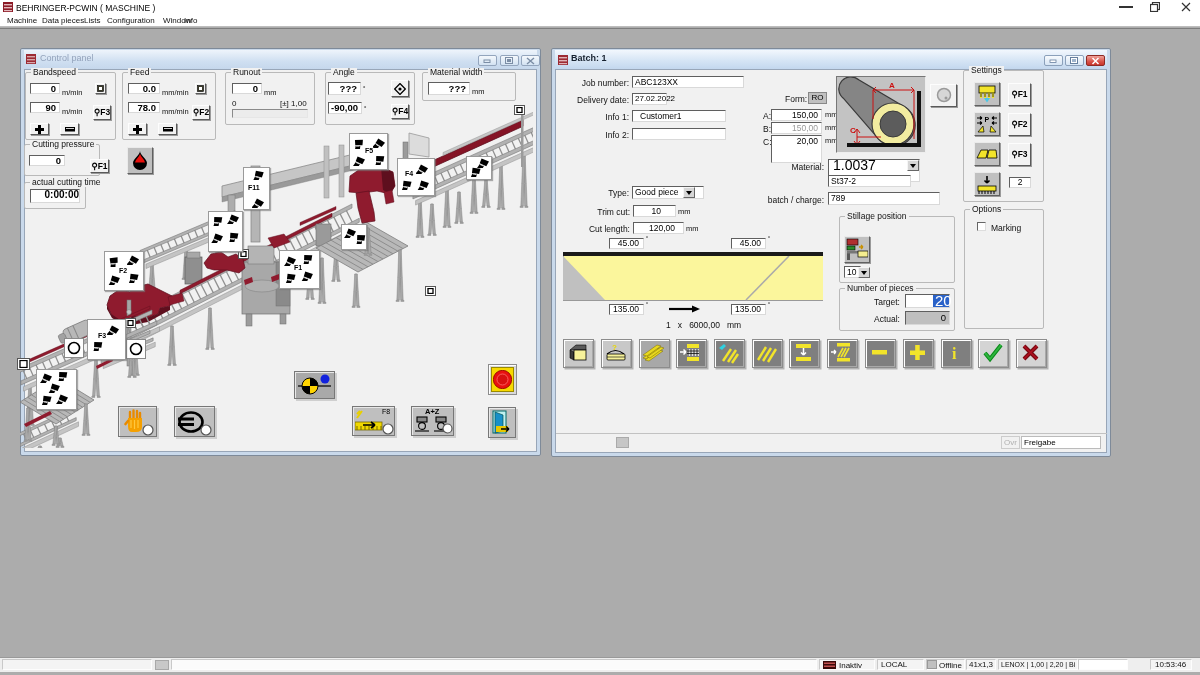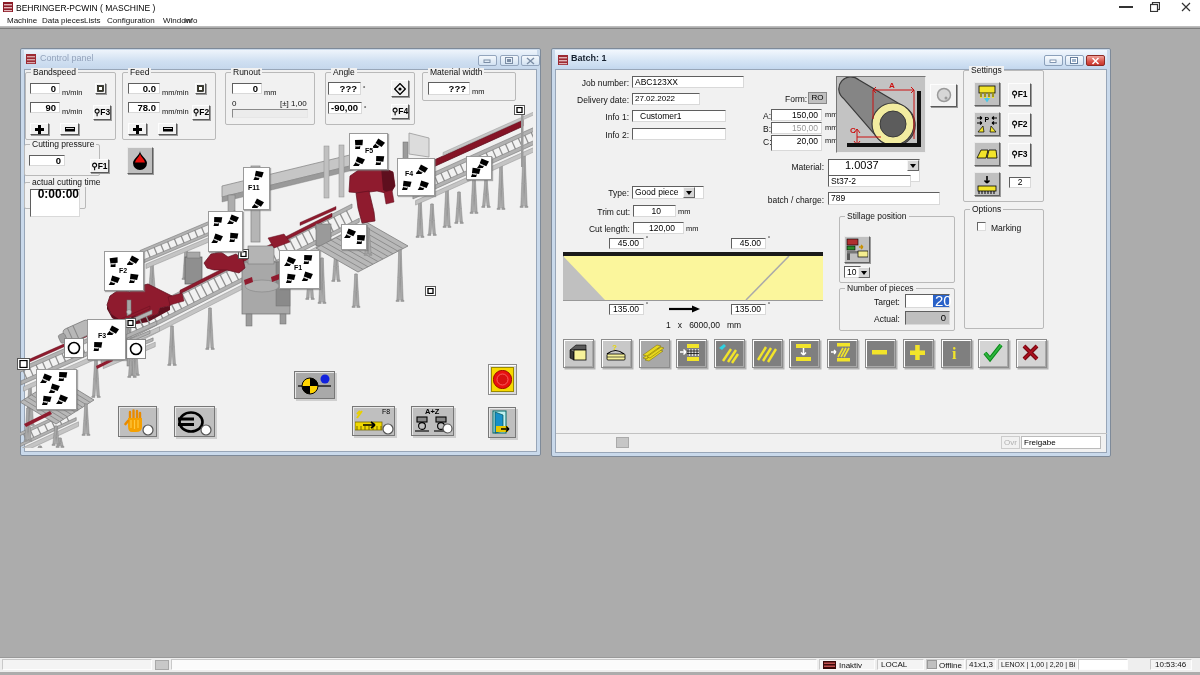--- a/index.html
+++ b/index.html
@@ -153,21 +153,21 @@
 <div class="btn" style="left:391px;top:104px;width:18px;height:15px;line-height:13px;font-weight:700">⚲F4</div>
 <div class="fldv" style="left:428px;top:82px;width:42px;height:13px;font-size:9.5px;line-height:11px;padding-right:3px">???</div>
 <div class="lbl" style="left:472px;top:87px;font-size:7.5px">mm</div>
 <div class="fldv" style="left:29px;top:155px;width:36px;height:11px;font-size:9.5px;line-height:9px;padding-right:3px">0</div>
 <div class="btn" style="left:90px;top:159px;width:19px;height:14px;line-height:12px;font-weight:700">⚲F1</div>
 <div class="ibtn" style="left:127px;top:147px;width:26px;height:27px;background:#bfbfbf"></div>
 <svg class="abs" style="left:131px;top:150px" width="18" height="20">
     <path d="M9 1 C9 5 2 9 2 13 a7 7 0 0 0 14 0 C16 9 9 5 9 1 Z" fill="#000"></path>
     <path d="M9 4 C8 7 4.5 9.5 4 12.5 L14 12.5 C13.5 9.5 10 7 9 4 Z" fill="#e8100c"></path>
   </svg>
-<div class="fldv" style="left:30px;top:189px;width:50px;height:28px;font-size:12px;line-height:9px;padding-right:0">0:00:00</div>
+<div class="fldv" style="left:30px;top:189px;width:50px;height:14px;font-size:10px;line-height:9px;padding-right:0">0:00:00</div>
 <svg class="abs" style="left:20px;top:69px" width="513" height="379" pointer-events="none">
     <g transform="translate(-20,-69)">
       <polygon points="430.8,204 433.2,204 435.5,234 432.9,234" fill="#a8a8a8" stroke="#7a7a7a" stroke-width="0.4"></polygon>
       <polygon points="430.8,204 433.2,204 431.1,234 428.5,234" fill="#a8a8a8" stroke="#7a7a7a" stroke-width="0.4"></polygon>
       <line x1="429.5" y1="220.5" x2="434.5" y2="220.5" stroke="#a0a0a0" stroke-width="1"></line>
       <rect x="427.5" y="234" width="3.6" height="1.8" fill="#9a9a9a"></rect>
       <rect x="432.9" y="234" width="3.6" height="1.8" fill="#9a9a9a"></rect>
       <polygon points="457.8,192 460.2,192 462.5,222 459.9,222" fill="#a8a8a8" stroke="#7a7a7a" stroke-width="0.4"></polygon>
       <polygon points="457.8,192 460.2,192 458.1,222 455.5,222" fill="#a8a8a8" stroke="#7a7a7a" stroke-width="0.4"></polygon>
       <line x1="456.5" y1="208.5" x2="461.5" y2="208.5" stroke="#a0a0a0" stroke-width="1"></line>
@@ -850,35 +850,35 @@
       <rect x="2" y="2" width="4" height="3" fill="#9fb4cc"></rect>
     </svg>
 <svg class="abs" style="left:539px;top:8px" width="9" height="8">
       <path d="M1.5 1 L7.5 7 M7.5 1 L1.5 7" stroke="#fff" stroke-width="1.5"></path>
     </svg>
 <div class="wcontent" style="top:20px;"></div>
 </div>
 <div class="lblr" style="left:511px;top:78px;width:118px">Job number:</div>
 <div class="fld" style="left:632px;top:76px;width:112px;height:12px;font-size:8.5px;line-height:10px;padding-left:2px">ABC123XX</div>
 <div class="lblr" style="left:511px;top:95px;width:118px">Delivery date:</div>
-<div class="fld" style="left:632px;top:93px;width:68px;height:12px;font-size:8px;line-height:10px;padding-left:2px">27.02.2022</div>
+<div class="fld" style="left:632px;top:93px;width:35px;height:12px;font-size:8px;line-height:10px;padding-left:2px">27.02.2022</div>
 <div class="lblr" style="left:511px;top:112px;width:118px">Info 1:</div>
 <div class="fld" style="left:632px;top:110px;width:94px;height:12px;font-size:8.5px;line-height:10px;padding-left:7px">Customer1</div>
 <div class="lblr" style="left:511px;top:130px;width:118px">Info 2:</div>
 <div class="fld" style="left:632px;top:128px;width:94px;height:12px;font-size:8.5px;line-height:10px;padding-left:2px"></div>
 <div class="lbl" style="left:785px;top:94px">Form:</div>
 <div class="abs" style="left:808px;top:92px;width:19px;height:12px;background:#c0c0c0;border:1px solid #888;font-size:8px;text-align:center;line-height:10px;color:#000">RO</div>
 <div class="lbl" style="left:763px;top:111px">A:</div>
 <div class="fld" style="left:771px;top:109px;width:51px;height:12px;font-size:8.5px;line-height:10px;text-align:right;padding-right:3px;color:#000">150,00</div>
 <div class="lbl" style="left:825px;top:110px;font-size:7.5px">mm</div>
 <div class="lbl" style="left:763px;top:124px">B:</div>
 <div class="fld" style="left:771px;top:122px;width:51px;height:12px;font-size:8.5px;line-height:10px;text-align:right;padding-right:3px;color:#9a9a9a">150,00</div>
 <div class="lbl" style="left:825px;top:123px;font-size:7.5px">mm</div>
 <div class="lbl" style="left:763px;top:137px">C:</div>
-<div class="fld" style="left:771px;top:135px;width:51px;height:16px;font-size:8.5px;line-height:10px;text-align:right;padding-right:3px;color:#000">20,00</div>
+<div class="fld" style="left:771px;top:135px;width:51px;height:28px;font-size:8.5px;line-height:10px;text-align:right;padding-right:3px;color:#000">20,00</div>
 <div class="lbl" style="left:825px;top:136px;font-size:7.5px">mm</div>
 <div class="abs" style="left:836px;top:76px;width:90px;height:77px;background:#c3c3c3;border:1px solid;border-color:#777 #eee #eee #777"></div>
 <svg class="abs" style="left:837px;top:77px" width="88" height="75">
     <path d="M6.3,21.2 A12,12 0 1 1 21.7,2.8 L69.4,30.9 A21,21 0 1 1 42.6,63.1 Z" fill="#858585" stroke="#3a3a3a" stroke-width="1.2"></path>
     <circle cx="56" cy="47" r="21" fill="#f2eca0" stroke="#3a3a3a" stroke-width="1.2"></circle>
     <circle cx="56" cy="47" r="13" fill="#5c5c5c" stroke="#3a3a3a" stroke-width="1"></circle>
     <g stroke="#cc1111" stroke-width="1" fill="none">
       <line x1="36" y1="13" x2="77" y2="13"></line>
       <path d="M39,10 L36,13 L39,16 M74,10 L77,13 L74,16"></path>
       <line x1="36" y1="13" x2="36" y2="42"></line>
@@ -891,21 +891,21 @@
     <text x="13" y="56" font-size="8" font-weight="bold" fill="#cc1111" font-family="Liberation Sans">C</text>
     <rect x="80" y="14" width="4" height="56" fill="#111"></rect>
     <rect x="10" y="66" width="74" height="4" fill="#111"></rect>
   </svg>
 <div class="btn" style="left:930px;top:84px;width:27px;height:23px"></div>
 <svg class="abs" style="left:936px;top:87px" width="16" height="16">
     <circle cx="8" cy="8" r="6.5" fill="#d6d6d6" stroke="#9a9a9a" stroke-width="1.5"></circle>
     <circle cx="10" cy="11" r="1.5" fill="#9a9a9a"></circle>
   </svg>
 <div class="lblr" style="left:706px;top:162px;width:118px">Material:</div>
-<div class="fld" style="left:828px;top:159px;width:92px;height:23px;font-size:11px;line-height:11px;padding-left:16px">1.0037</div>
+<div class="fld" style="left:828px;top:159px;width:92px;height:23px;font-size:14px;line-height:11px;padding-left:4px">1.0037</div>
 <div class="abs" style="left:907px;top:160px;width:12px;height:11px;background:#d6d6d6;border:1px solid;border-color:#f5f5f5 #666 #666 #f5f5f5"></div>
 <svg class="abs" style="left:910px;top:164px" width="7" height="5">
     <path d="M0,0 L6,0 L3,4 Z" fill="#000"></path>
   </svg>
 <div class="fld" style="left:828px;top:175px;width:83px;height:12px;font-size:8.5px;line-height:10px;padding-left:2px">St37-2</div>
 <div class="lblr" style="left:706px;top:195px;width:118px">batch / charge:</div>
 <div class="fld" style="left:828px;top:192px;width:112px;height:13px;font-size:8.5px;line-height:11px;padding-left:2px">789</div>
 <div class="lblr" style="left:511px;top:188px;width:118px">Type:</div>
 <div class="fld" style="left:632px;top:186px;width:72px;height:13px;font-size:8.5px;line-height:11px;padding-left:2px">Good piece</div>
 <div class="abs" style="left:683px;top:187px;width:12px;height:11px;background:#d6d6d6;border:1px solid;border-color:#f5f5f5 #666 #666 #f5f5f5"></div>

